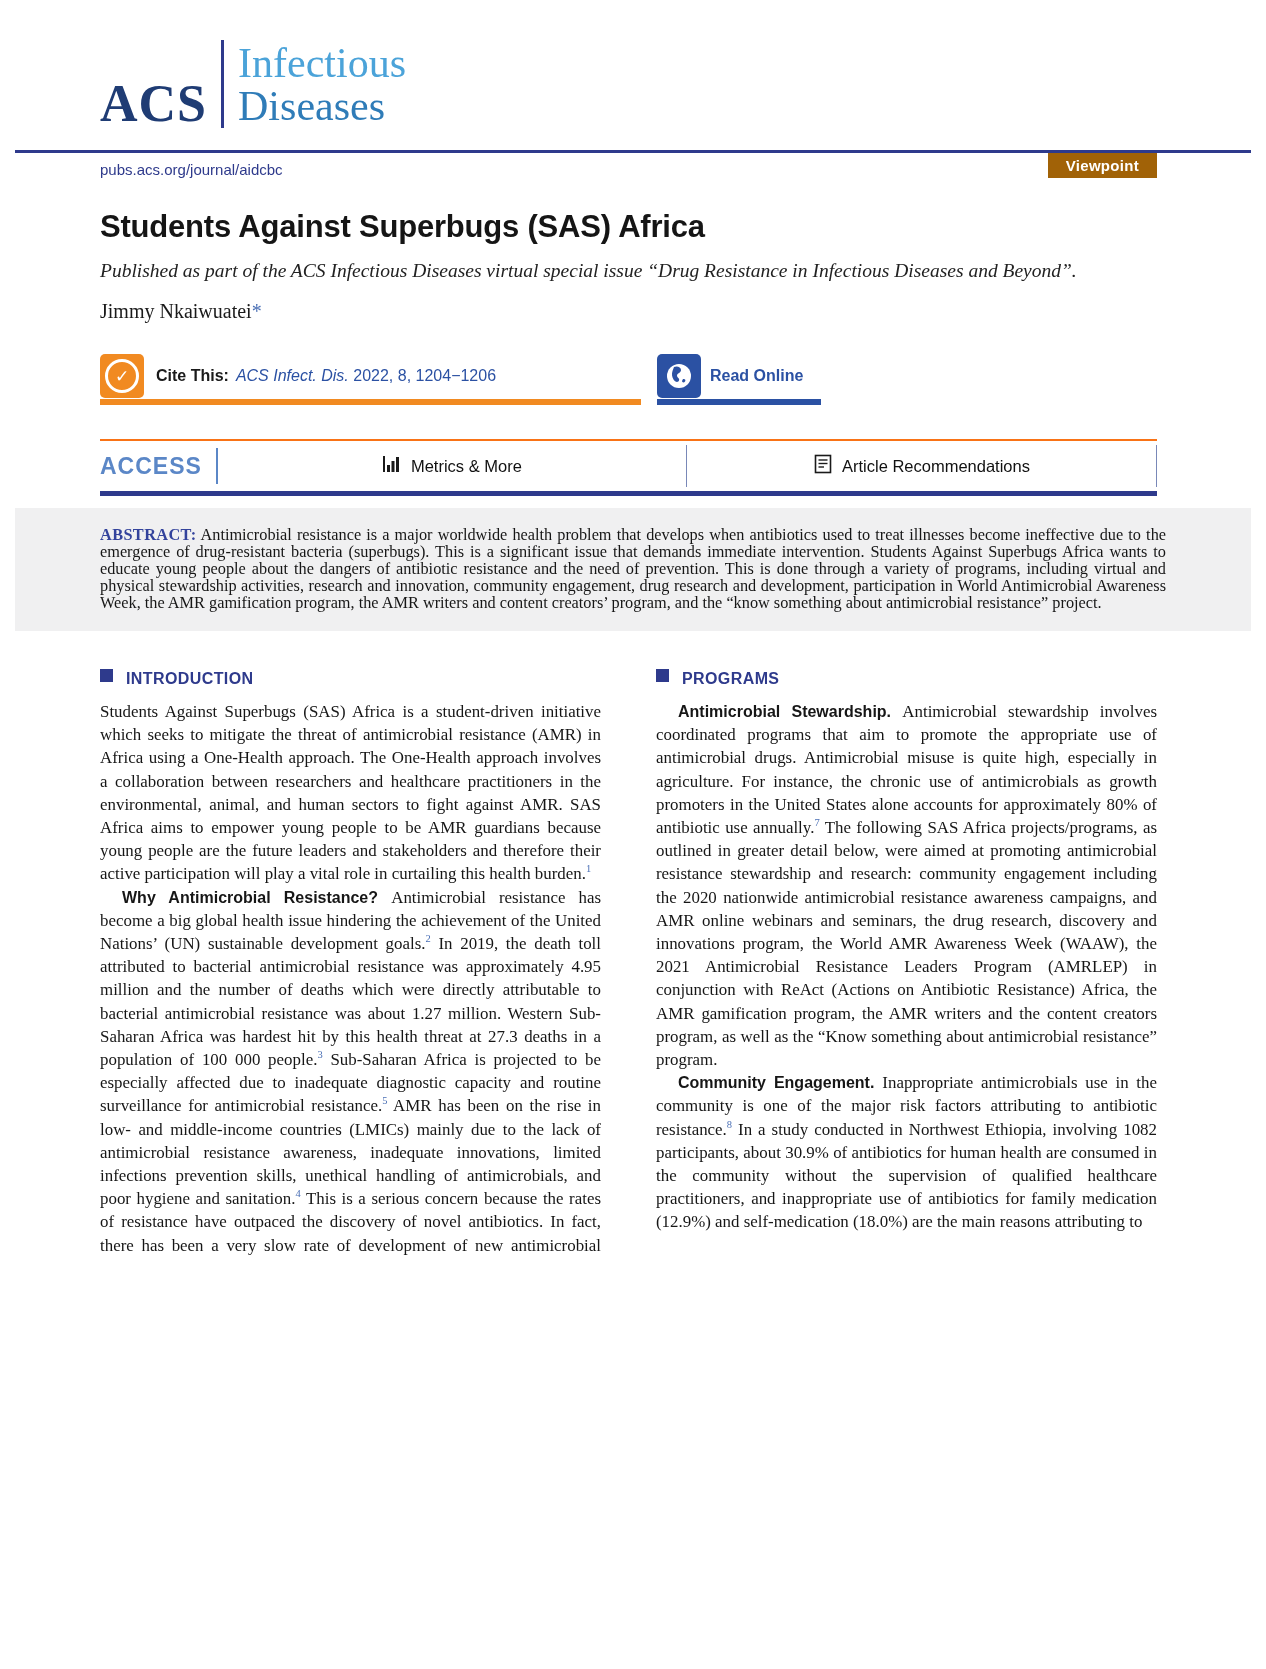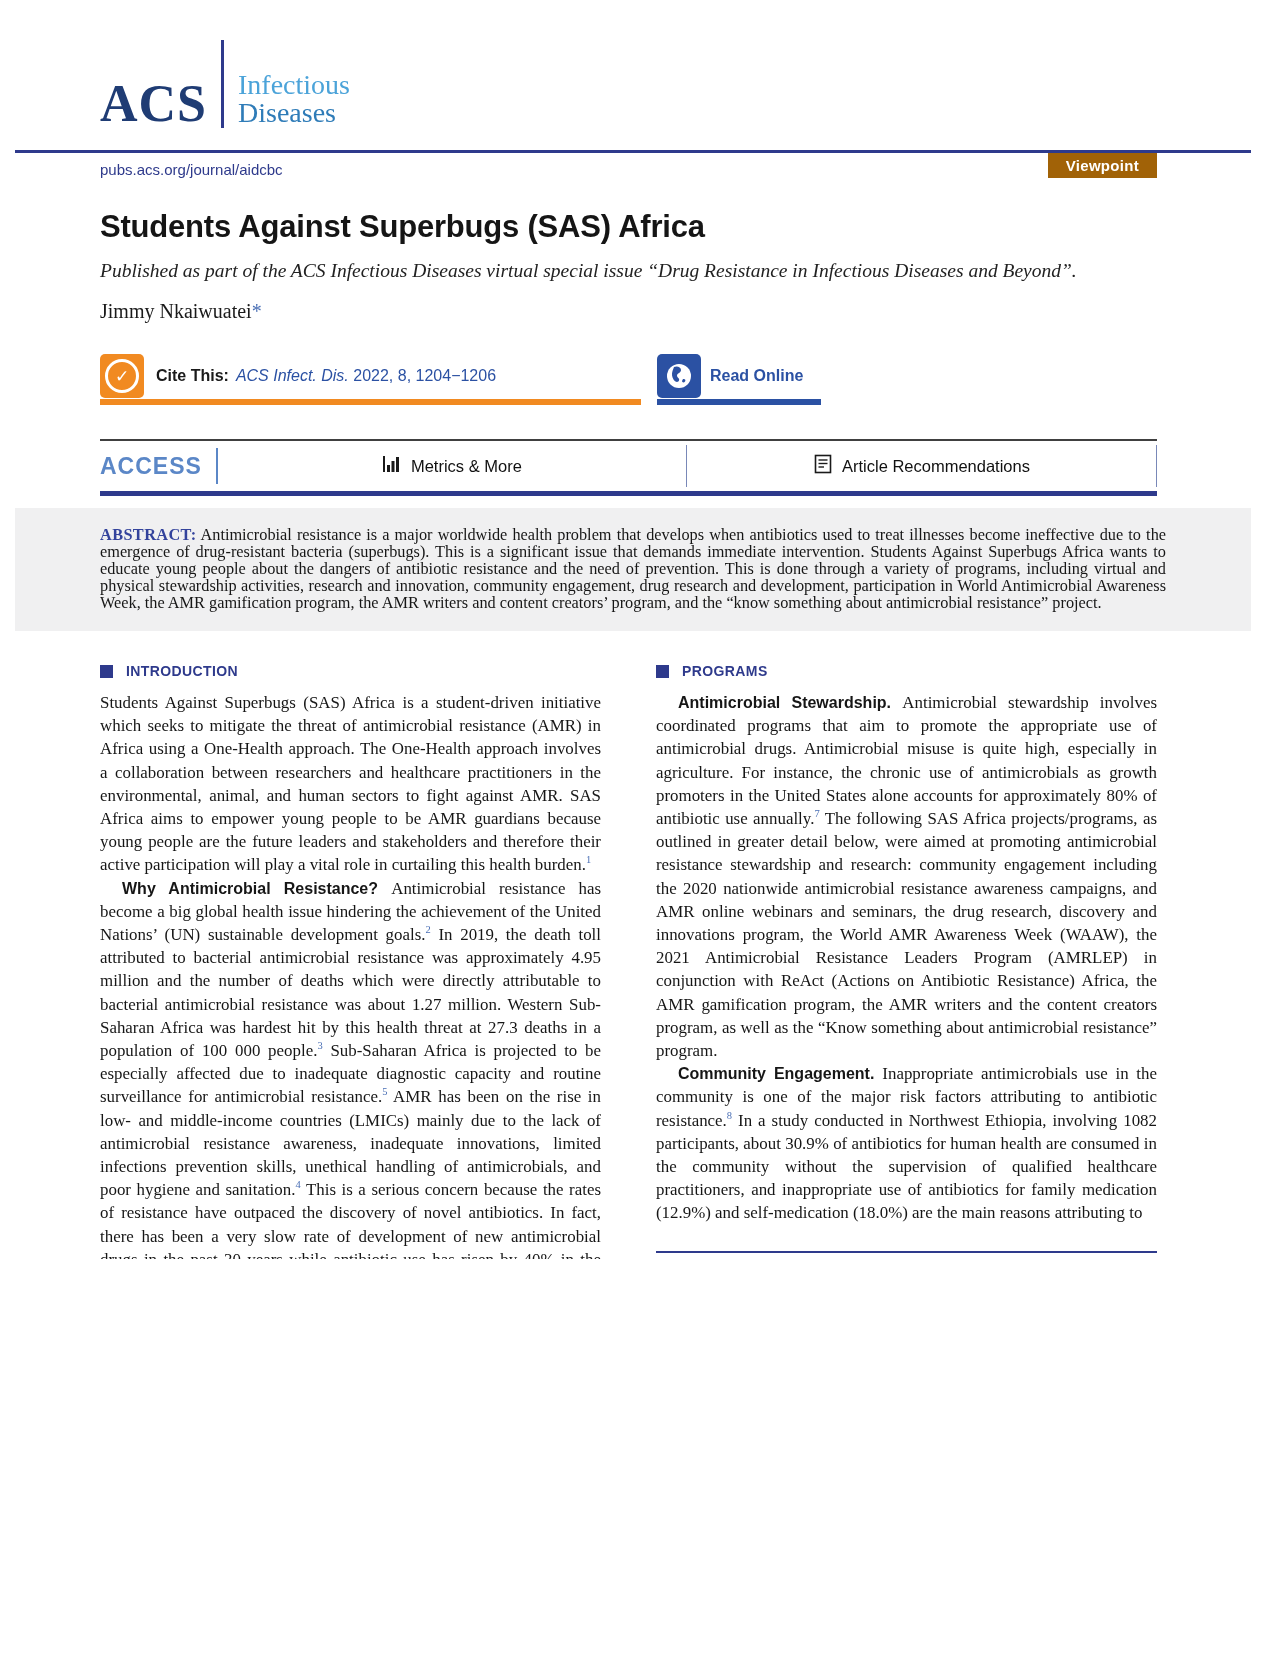--- a/index.html
+++ b/index.html
@@ -6,21 +6,21 @@
   .page{position:relative;width:1266px;height:1259px;background:#ffffff;overflow:hidden;
         font-family:"Liberation Serif",serif;color:#1a1a1a;}
 
   
   .masthead{padding-top:40px;margin-left:100px;}
   .logo{display:flex;align-items:flex-end;}
   .logo-acs{font-family:"Liberation Serif",serif;font-weight:bold;font-size:52px;line-height:.95;
             color:#1f3c74;letter-spacing:1px;}
   .logo-div{display:inline-block;width:3px;height:88px;background:#2e3a8c;margin:0 14px;}
   .logo-journal{display:flex;flex-direction:column;font-family:"Liberation Serif",serif;
-                font-size:28px;line-height:1.02;}
+                font-size:42px;line-height:1.02;}
   .logo-journal .l1{color:#4ba3d9;}
   .logo-journal .l2{color:#2f7cb8;}
 
   .head-rule{margin:22px 15px 0 15px;border-top:3px solid #2e3a8c;position:relative;height:0;}
   .badge{position:absolute;right:94px;top:0;background:#a16207;color:#ffffff;
          font-family:"Liberation Sans",sans-serif;font-size:15px;font-weight:bold;
          padding:4px 18px;letter-spacing:.3px;}
   .url-row{margin:8px 0 0 100px;}
   .journal-url{font-family:"Liberation Sans",sans-serif;font-size:15px;color:#2e3a8c;text-decoration:none;}
 
@@ -42,42 +42,42 @@
   .cite-label{margin-left:12px;font-family:"Liberation Sans",sans-serif;font-weight:bold;font-size:16px;}
   .cite-ref{margin-left:7px;font-family:"Liberation Sans",sans-serif;font-size:16px;color:#2b51a3;cursor:pointer;}
   .cite-right{margin-left:16px;width:164px;height:46px;display:flex;align-items:center;
               border-bottom:6px solid #2b51a3;cursor:pointer;}
   .globe-badge{width:44px;height:44px;background:#2b51a3;border-radius:5px;display:flex;
                align-items:center;justify-content:center;flex:0 0 44px;}
   .readonline-label{margin-left:9px;font-family:"Liberation Sans",sans-serif;font-weight:bold;
                     font-size:16px;color:#2b51a3;}
 
   
-  .access-bar{margin:34px 0 0 100px;width:1057px;border-top:2px solid #404040;
+  .access-bar{margin:34px 0 0 100px;width:1057px;border-top:2px solid #f97316;
               border-bottom:5px solid #2e3a8c;display:flex;align-items:center;height:50px;}
   .access-label{font-family:"Liberation Sans",sans-serif;font-weight:bold;font-size:23px;
                 color:#5b87c7;letter-spacing:1px;cursor:pointer;}
   .vdiv{width:2px;height:36px;background:#5b87c7;margin-left:14px;}
   .vdiv.dark{width:1.5px;height:42px;background:#7988b8;margin-left:0;}
   .zone{flex:1;display:flex;justify-content:center;align-items:center;}
   .bar-item{display:flex;align-items:center;gap:9px;font-family:"Liberation Sans",sans-serif;
             font-size:16.5px;color:#111;cursor:pointer;}
 
   
   .abstract{margin:12px 15px 0 15px;background:#f0f0f1;padding:18px 85px 20px 85px;}
   .abstract-p{margin:0;font-size:16.3px;line-height:17px;text-align:justify;color:#161616;}
   .abs-label{color:#33439c;font-weight:bold;letter-spacing:.4px;margin-right:4px;}
 
   
   .columns{margin:26px 0 0 100px;width:1057px;display:flex;gap:55px;}
   .col{width:501px;}
   .sec-head{display:flex;align-items:center;gap:13px;margin:6px 0 12px 0;}
   .sq{width:13px;height:13px;background:#2e3a8c;flex:0 0 13px;}
-  .sec-title{font-family:"Liberation Sans",sans-serif;font-weight:bold;font-size:14px;
-             color:#2e3a8c;letter-spacing:.4px;}
+  .sec-title{font-family:"Liberation Sans",sans-serif;font-weight:bold;font-size:16px;
+             color:#2e3a8c;letter-spacing:.4px;margin-top:7px;}
   .body-p{margin:0;font-size:16.9px;line-height:23.2px;text-align:justify;color:#161616;}
   .body-p.indent{text-indent:22px;}
   .seg-lead{font-family:"Liberation Sans",sans-serif;font-weight:bold;font-size:16px;}
   .seg-sup{vertical-align:super;font-size:10.5px;line-height:0;color:#4a6fb5;}
   .seg-italic{font-style:italic;}
 
   
   .dates-block{margin-top:26px;border-top:2.5px solid #2e3a8c;padding-top:14px;
                display:flex;justify-content:space-between;}
   .date-row{display:flex;margin-bottom:6px;}

